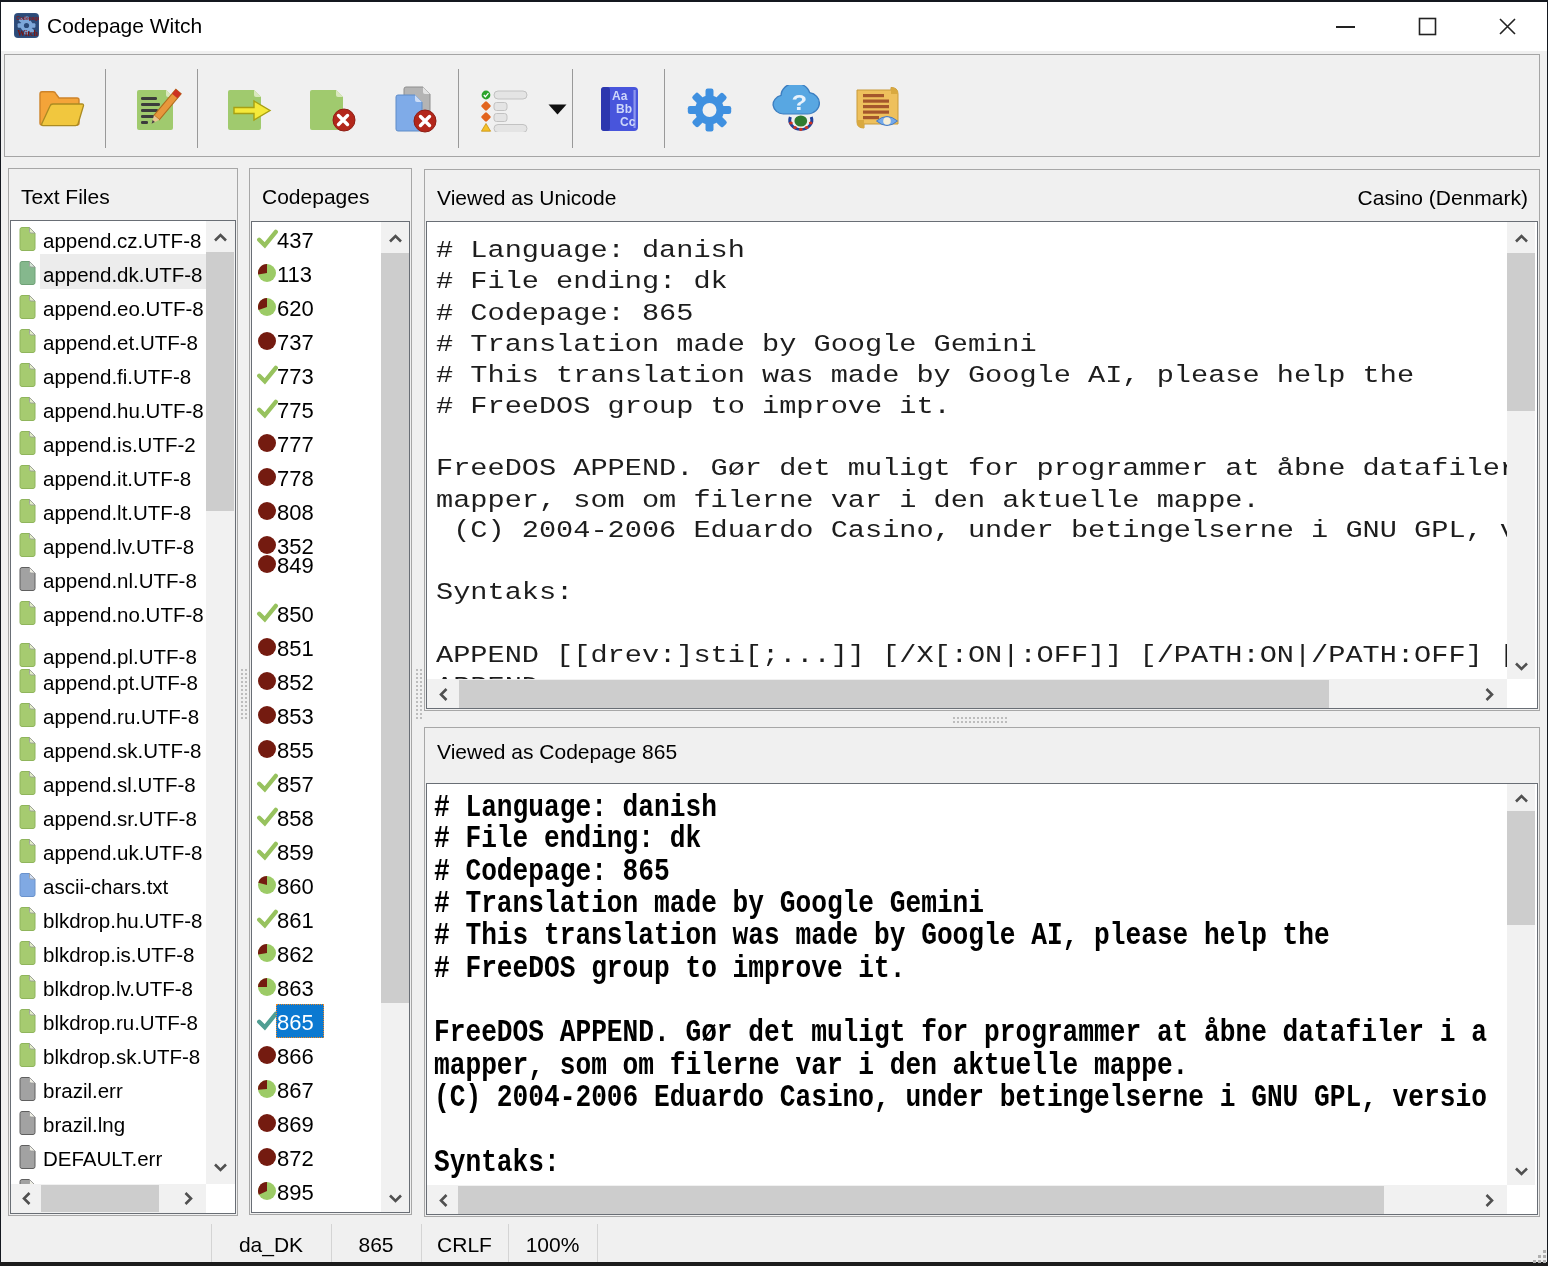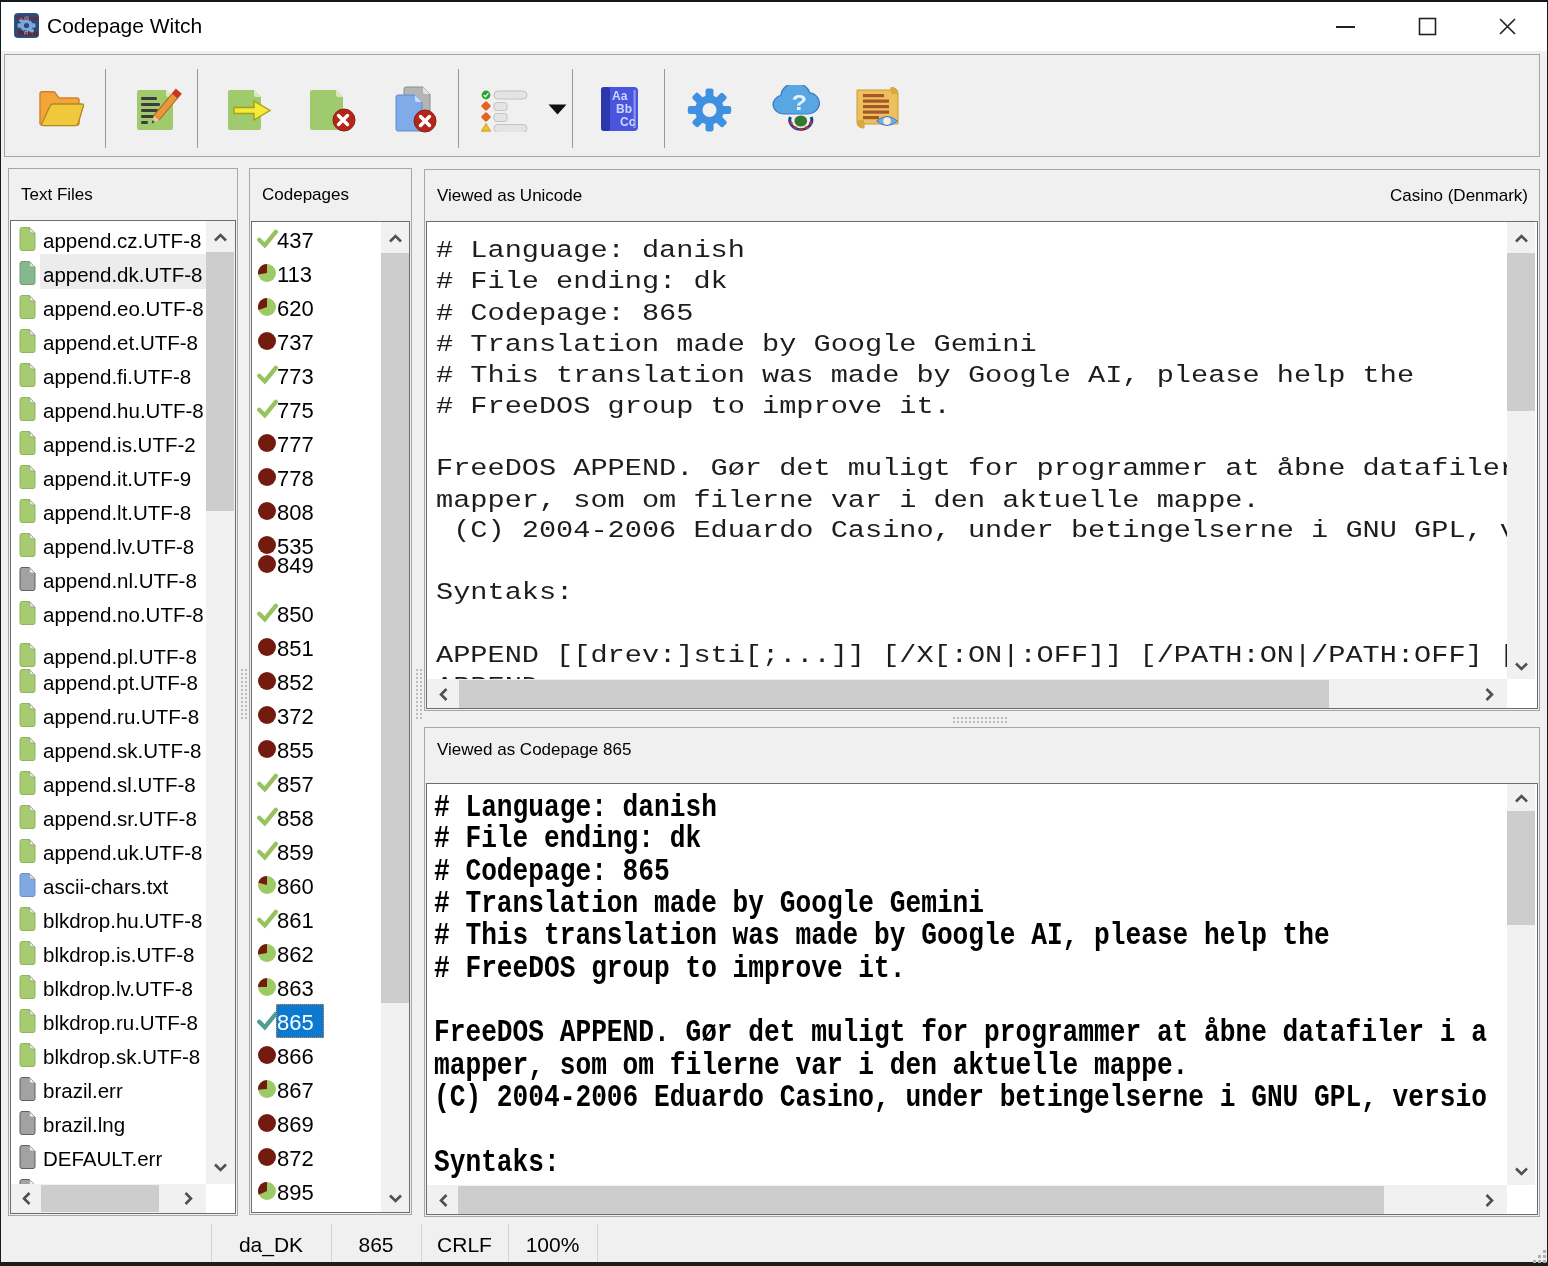--- a/index.html
+++ b/index.html
@@ -8,21 +8,21 @@
 .abs { position:absolute; }
 #topborder { left:0; top:0; width:1548px; height:2px; background:#14181f; }
 #leftborder { left:0; top:0; width:1px; height:1266px; background:#14181f; }
 #rightborder { right:0; top:0; width:1px; height:1266px; background:#14181f; }
 #bottomstrip { left:0; top:1262px; width:1548px; height:4px; background:#1c1c1c; }
 #titlebar { left:1px; top:2px; width:1546px; height:49px; background:#ffffff; }
 #titletext { left:47px; top:14px; font-size:21px; }
 #toolbar { left:4px; top:54px; width:1536px; height:103px; background:#f0f0f0; border:1px solid #a5a5a5; }
 .tsep { position:absolute; top:14px; width:1px; height:79px; background:#999; }
 .panel { position:absolute; background:#f0f0f0; border:1px solid #a7a7a7; }
-.phead { position:absolute; font-size:17px; }
+.phead { position:absolute; font-size:21px; }
 .listbox { position:absolute; background:#ffffff; border:1px solid #696e75; overflow:hidden; }
 .frow { position:absolute; left:0; width:100%; height:34px; }
 .ftxt { position:absolute; left:32px; top:8px; font-size:20.5px; white-space:pre; }
 .ficon { position:absolute; left:8px; top:6px; width:17px; height:24px; }
 .sb { position:absolute; background:#f1f1f1; }
 .sbthumb { position:absolute; background:#cdcdcd; }
 .chev { position:absolute; }
 .crow { position:absolute; left:0; width:100%; height:34px;padding-left:10px; }
 .ctxt { position:absolute; left:25px; top:6px; font-size:22px; }
 .cico { position:absolute; left:6px; top:8px; width:18px; height:18px; border-radius:50%; }
@@ -239,21 +239,21 @@
         <path d="M1 2.5 a2 2 0 0 1 2-2 H10.5 L16 6 V21.5 a2 2 0 0 1 -2 2 H3 a2 2 0 0 1 -2-2 Z" fill="#a6cb70" stroke="#8fb55c" stroke-width="1"></path>
         <path d="M10.5 .5 V4.5 a1.5 1.5 0 0 0 1.5 1.5 H16 Z" fill="#e2edc8" stroke="#999" stroke-width="0.8"></path>
       </svg>
       <div class="ftxt">append.is.UTF-2</div>
     </div>
 <div class="frow" style="top:238px">
       <svg class="ficon" width="17" height="24" viewBox="0 0 17 24">
         <path d="M1 2.5 a2 2 0 0 1 2-2 H10.5 L16 6 V21.5 a2 2 0 0 1 -2 2 H3 a2 2 0 0 1 -2-2 Z" fill="#a6cb70" stroke="#8fb55c" stroke-width="1"></path>
         <path d="M10.5 .5 V4.5 a1.5 1.5 0 0 0 1.5 1.5 H16 Z" fill="#e2edc8" stroke="#999" stroke-width="0.8"></path>
       </svg>
-      <div class="ftxt">append.it.UTF-9</div>
+      <div class="ftxt">append.it.UTF-8</div>
     </div>
 <div class="frow" style="top:272px">
       <svg class="ficon" width="17" height="24" viewBox="0 0 17 24">
         <path d="M1 2.5 a2 2 0 0 1 2-2 H10.5 L16 6 V21.5 a2 2 0 0 1 -2 2 H3 a2 2 0 0 1 -2-2 Z" fill="#a6cb70" stroke="#8fb55c" stroke-width="1"></path>
         <path d="M10.5 .5 V4.5 a1.5 1.5 0 0 0 1.5 1.5 H16 Z" fill="#e2edc8" stroke="#999" stroke-width="0.8"></path>
       </svg>
       <div class="ftxt">append.lt.UTF-8</div>
     </div>
 <div class="frow" style="top:306px">
       <svg class="ficon" width="17" height="24" viewBox="0 0 17 24">
@@ -457,21 +457,21 @@
 <div class="crow" style="top:238px">
       <div class="cico" style="background:#741b10"></div>
       <div class="ctxt">778</div>
     </div>
 <div class="crow" style="top:272px">
       <div class="cico" style="background:#741b10"></div>
       <div class="ctxt">808</div>
     </div>
 <div class="crow" style="top:306px">
       <div class="cico" style="background:#741b10"></div>
-      <div class="ctxt">535</div>
+      <div class="ctxt">352</div>
     </div>
 <div class="crow" style="top:325px">
       <div class="cico" style="background:#741b10"></div>
       <div class="ctxt">849</div>
     </div>
 <div class="crow" style="top:374px">
       <svg class="cchk" width="21" height="20" viewBox="0 0 21 20">
         <path d="M2.2 10.8 L7.8 16.3 L18.8 2.8" fill="none" stroke="#97c25e" stroke-width="4.3" stroke-linecap="round"></path>
       </svg>
       <div class="ctxt">850</div>
@@ -479,21 +479,21 @@
 <div class="crow" style="top:408px">
       <div class="cico" style="background:#741b10"></div>
       <div class="ctxt">851</div>
     </div>
 <div class="crow" style="top:442px">
       <div class="cico" style="background:#741b10"></div>
       <div class="ctxt">852</div>
     </div>
 <div class="crow" style="top:476px">
       <div class="cico" style="background:#741b10"></div>
-      <div class="ctxt">372</div>
+      <div class="ctxt">853</div>
     </div>
 <div class="crow" style="top:510px">
       <div class="cico" style="background:#741b10"></div>
       <div class="ctxt">855</div>
     </div>
 <div class="crow" style="top:544px">
       <svg class="cchk" width="21" height="20" viewBox="0 0 21 20">
         <path d="M2.2 10.8 L7.8 16.3 L18.8 2.8" fill="none" stroke="#97c25e" stroke-width="4.3" stroke-linecap="round"></path>
       </svg>
       <div class="ctxt">857</div>

